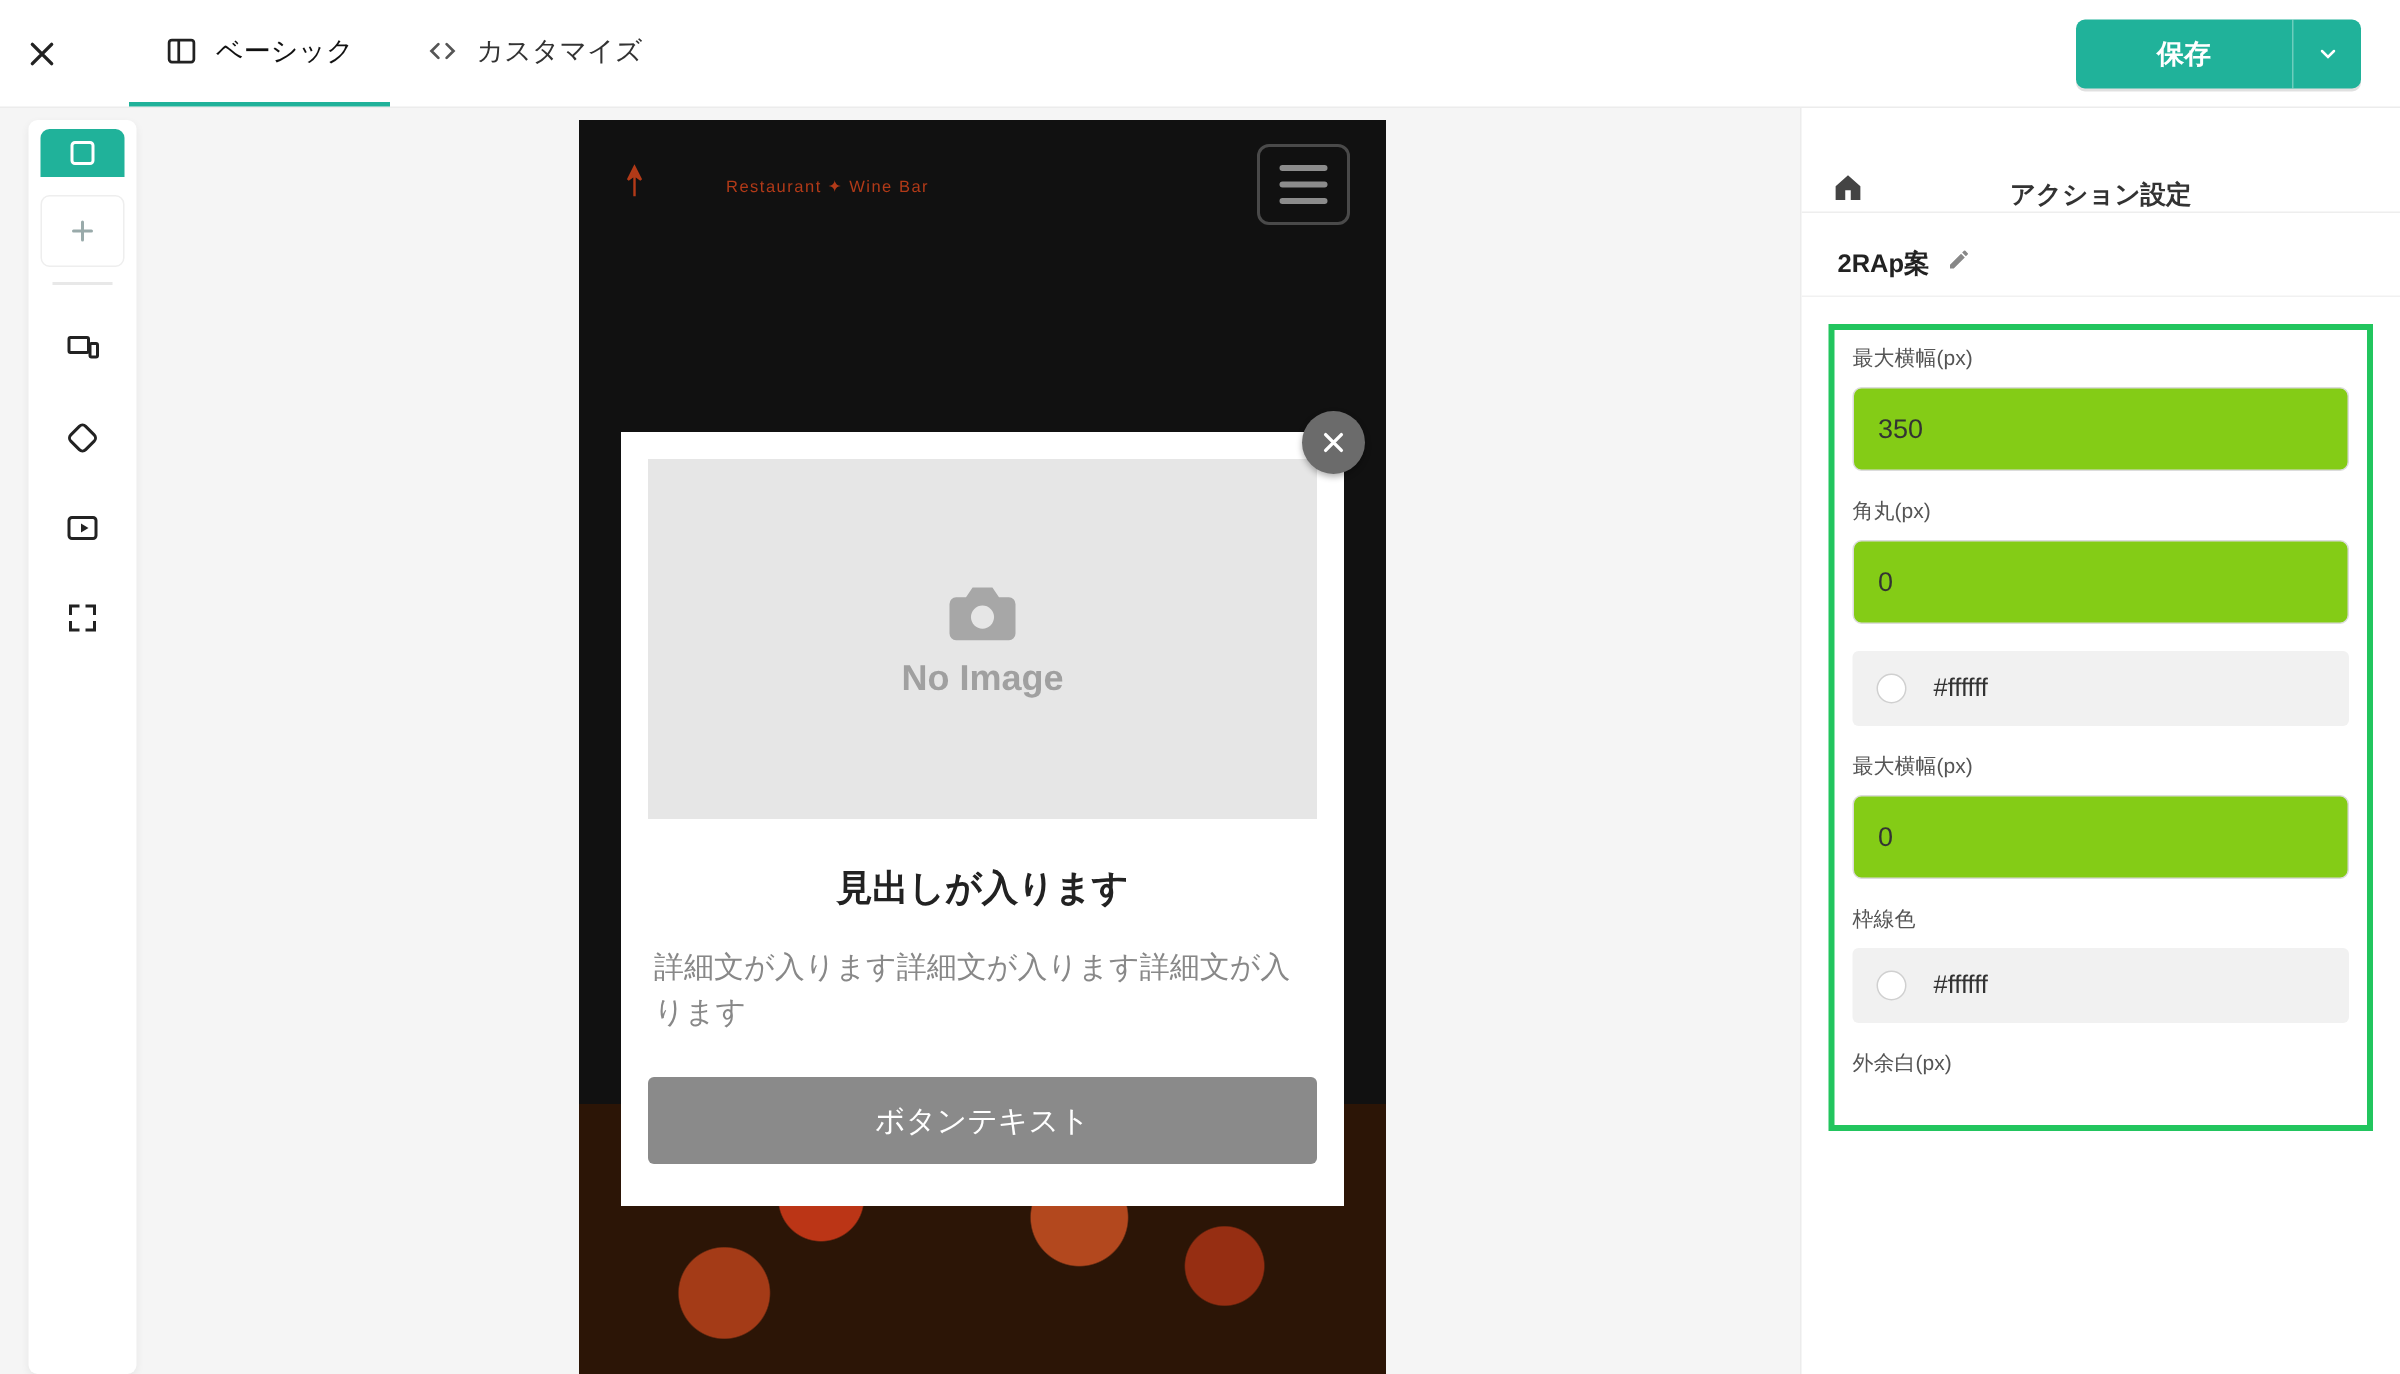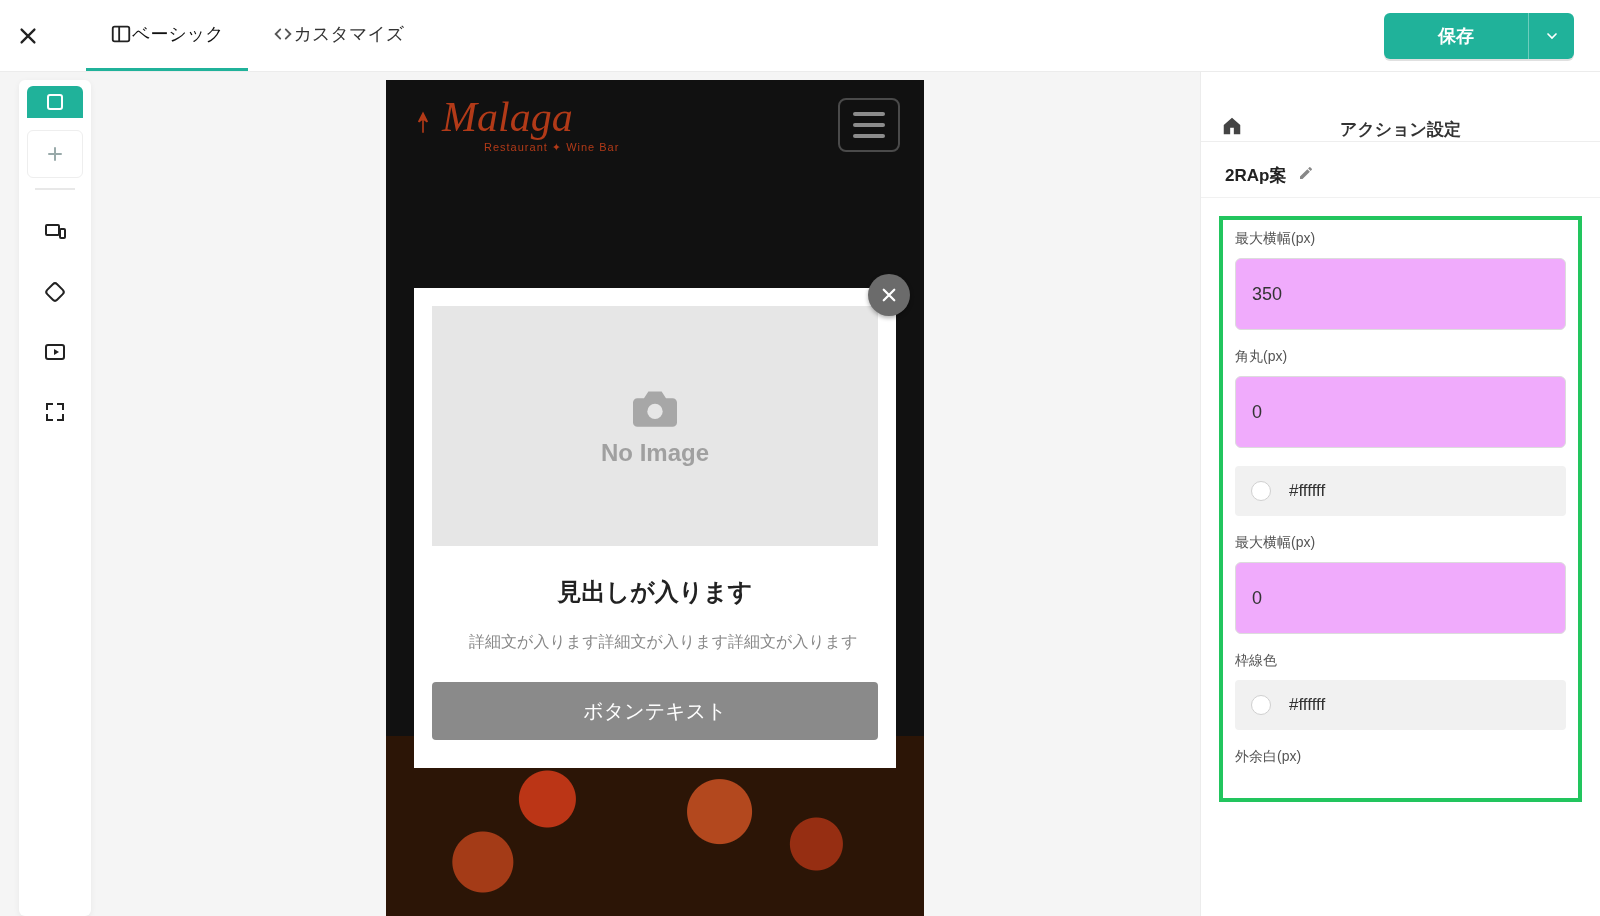--- a/index.html
+++ b/index.html
@@ -19,21 +19,21 @@
     align-items:center;
     height:100%;
   }
   .close-btn {
     width:56px; height:100%;
     display:flex; align-items:center; justify-content:center;
     font-size:22px; color:#222; cursor:pointer;
   }
   .tabs { display:flex; height:100%; margin-left:30px; }
   .tab {
-    display:flex; align-items:center; 
+    display:flex; align-items:center; gap:12px;
     padding:0 24px; height:100%;
     font-size:18px; color:#333; cursor:pointer;
     border-bottom:3px solid transparent;
   }
   .tab.active {
     border-bottom-color:#20b29a;
     color:#111;
   }
   .tab .tab-icon { display:flex; }
   .tab .tab-icon svg { width:22px; height:22px; }
@@ -157,21 +157,21 @@
   }
   .noimage {
     background:#e6e6e6;
     height:240px;
     display:flex; flex-direction:column; align-items:center; justify-content:center;
     color:#9e9e9e;
   }
   .noimage svg { width:54px; height:44px; fill:#a7a7a7; }
   .noimage-label { font-size:24px; font-weight:700; margin-top:10px; color:#a0a0a0;}
   .modal-heading { text-align:center; font-size:24px; font-weight:700; margin-top:30px; color:#222;}
-  .modal-desc { font-size:16px; color:#888; margin-top:22px; line-height:1.5; padding:0 4px;margin-left:33px;}
+  .modal-desc { font-size:20px; color:#888; margin-top:22px; line-height:1.5; padding:0 4px;}
   .modal-btn {
     margin-top:28px;
     background:#8a8a8a; color:#fff;
     height:58px; display:flex; align-items:center; justify-content:center;
     font-size:20px; border-radius:4px; cursor:pointer;
   }
 
   
   .right-panel {
     width:400px;
@@ -200,24 +200,24 @@
   }
   .panel-name .edit-icon svg { width:16px; height:16px; fill:#888; }
   .panel-body-wrap { flex:1; overflow:auto; padding:18px 18px 0; }
   .highlight-box {
     border:4px solid #22c55e;
     padding:10px 12px 22px;
   }
   .field { margin-bottom:18px; }
   .field-label { font-size:14px; color:#555; margin-bottom:10px; }
   .text-input {
-    width:100%; height:72px;
+    width:100%; height:56px;
     border:1px solid #dcdcdc; border-radius:6px;
     padding:4px 16px; font-size:18px; color:#333;
-    background:#f0abfc;
+    background:#84cc16;
     outline:none;
   }
   .color-row {
     display:flex; align-items:center; gap:18px;
     background:#f1f1f1;
     height:50px; border-radius:4px;
     padding:0 16px;
   }
   .color-swatch {
     width:20px; height:20px; border-radius:50%;
@@ -310,21 +310,20 @@
   <div class="canvas-wrap">
     <div class="device">
       <div class="device-header">
         <div class="brand">
           <span class="brand-mark">
             <svg viewBox="0 0 24 24">
                 <path d="M12 3 L8 11 L12 8 L16 11 Z M12 8 V21" stroke="#b23a18" stroke-width="1.5" fill="#b23a18"></path>
               </svg>
           </span>
           <span class="brand-text">
-            <span class="brand-name">Malaga</span>
             <span class="brand-sub">Restaurant ✦ Wine Bar</span>
           </span>
         </div>
         <div class="hamburger">
           <span></span>
             <span></span>
             <span></span>
         </div>
       </div>
 

